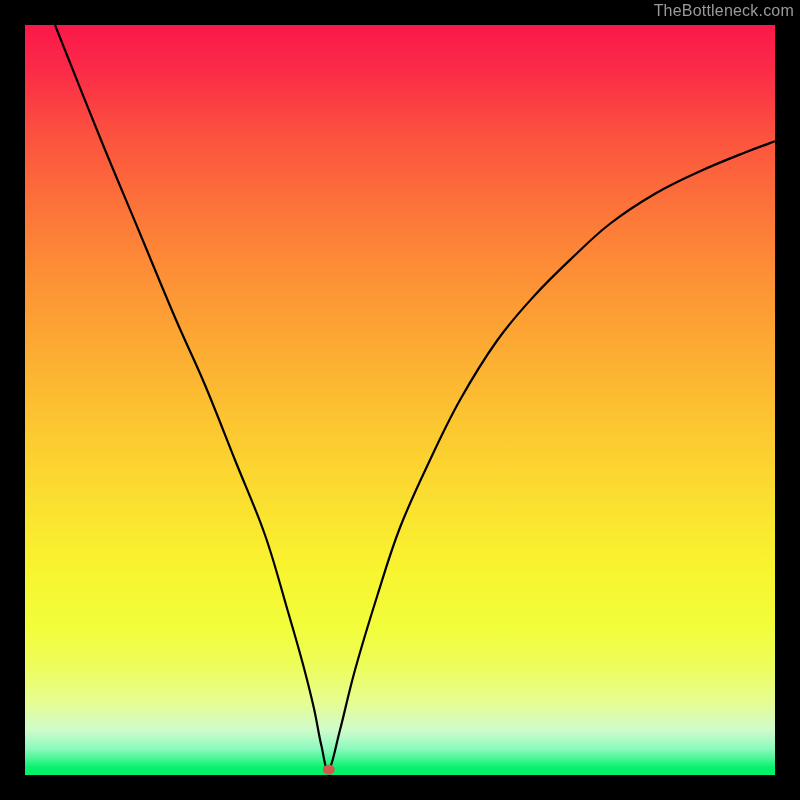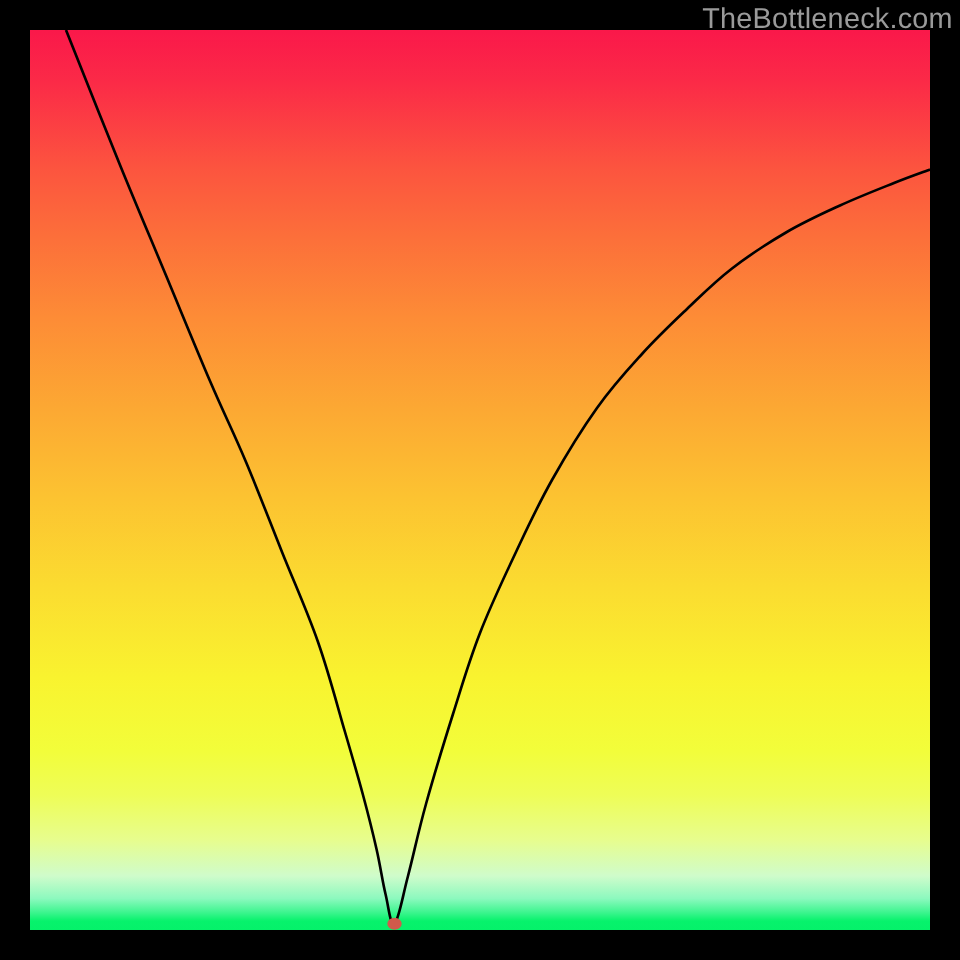--- a/index.html
+++ b/index.html
@@ -60,21 +60,21 @@
   }
   .min-dot {
     fill: #d15a4b;
     stroke: none;
   }
   .watermark {
     position: absolute;
     top: 2px;
     right: 6px;
     color: #9a9a9a;
-    font-size: 24px;
+    font-size: 16px;
     font-weight: 400;
     letter-spacing: 0.2px;
     user-select: none;
   }
 </style>
 </head>
 <body>
 
 <div class="stage">
 

